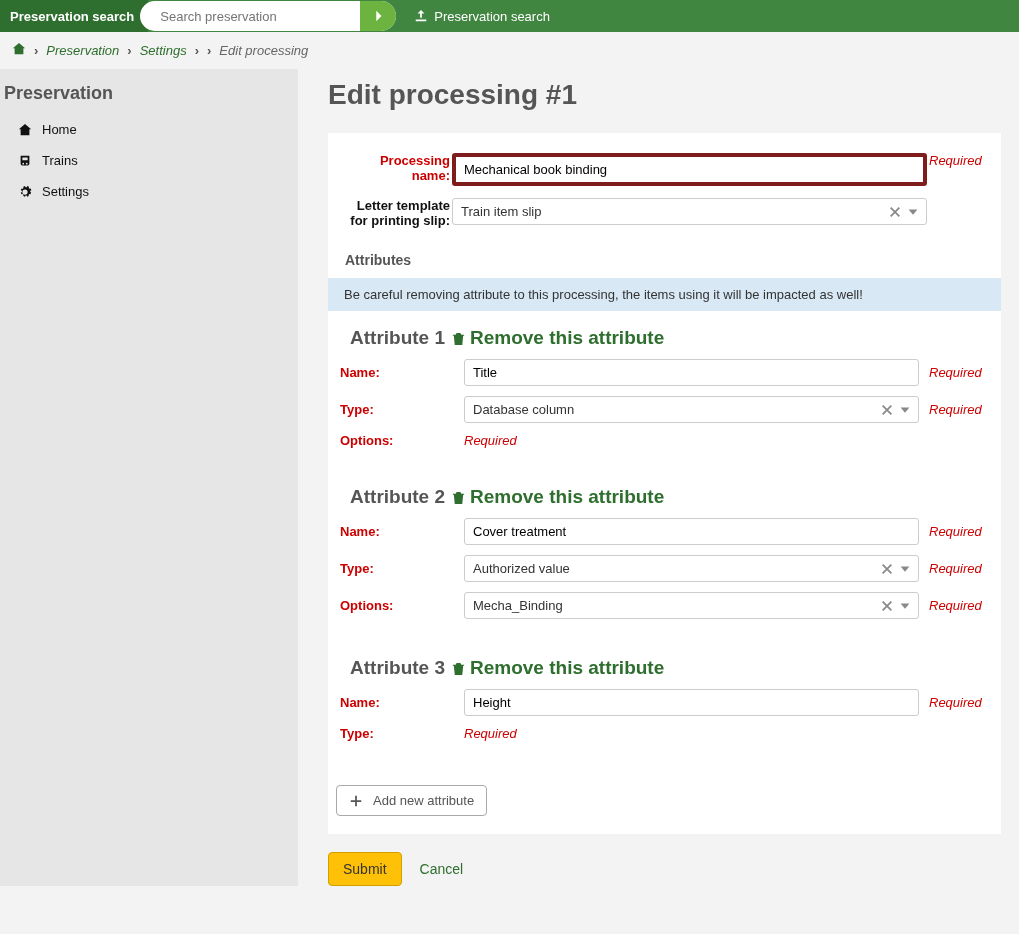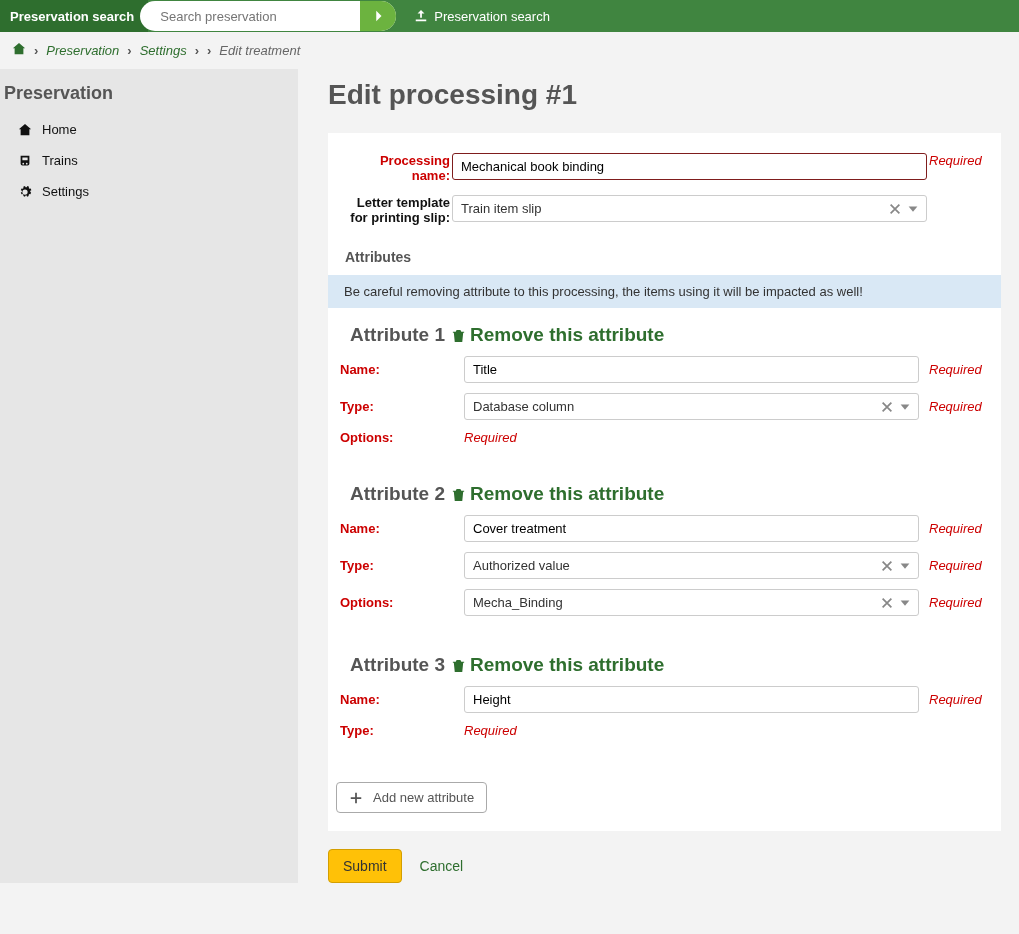--- a/index.html
+++ b/index.html
@@ -29,21 +29,21 @@
 .sidebar-item svg { fill: #111; width: 14px; height: 14px; }
 
 .main { flex: 1; padding-right: 18px; }
 .main > h1 { color: #555; font-size: 28px; font-weight: bold; margin: 10px 0 22px 0; }
 
 .card { background: #fff; padding: 20px 0 18px 0; border-radius: 0; }
 .form-row { display: flex; align-items: flex-start; gap: 2px; margin-bottom: 12px; padding: 0 12px; }
 .form-label { width: 110px; text-align: right; font-weight: bold; color: #c00; font-size: 13px; flex-shrink: 0; }
 .form-label.black { color: #111; }
 .form-input { flex: 1; }
-.form-input input { width: 100%; border: 1px solid #7f1d1d; border-radius: 3px; padding: 5px 8px; font-size: 13px; }
+.form-input input { width: 100%; border: 4px solid #7f1d1d; border-radius: 3px; padding: 5px 8px; font-size: 13px; }
 .select-fake { border: 1px solid #ccc; border-radius: 3px; padding: 5px 34px 5px 8px; position: relative; background: #fff; cursor: pointer; font-size: 13px; }
 .select-icons { position: absolute; right: 6px; top: 50%; transform: translateY(-50%); display: flex; gap: 4px; color: #888; }
 .select-icons svg { fill: #888; }
 .req-hint { color: #c00; font-style: italic; font-size: 13px; width: 60px; flex-shrink: 0; }
 
 .section-title { color: #555; font-size: 14px; font-weight: bold; margin: 24px 0 10px 9px; padding-left: 8px; }
 .info-banner { background: #d9e8f5; color: #333; padding: 9px 16px; font-size: 13px; }
 
 fieldset.attr { border: none; margin: 16px 0 28px 0; padding: 0 12px; }
 fieldset.attr legend { color: #555; font-size: 19px; font-weight: bold; display: flex; align-items: center; gap: 6px; padding: 0 0 10px 10px; }
@@ -88,21 +88,21 @@
     <svg class="icon home-icon" viewBox="0 0 16 16">
         <path d="M8 1l7 6h-2v7H3V7H1l7-6z"></path>
       </svg>
   </a>
   <span class="crumb-sep">›</span>
   <a>Preservation</a>
   <span class="crumb-sep">›</span>
   <a>Settings</a>
   <span class="crumb-sep">›</span>
   <span class="crumb-sep">›</span>
-  <span class="crumb-current">Edit treatment</span>
+  <span class="crumb-current">Edit processing</span>
 </nav>
 
 <div class="layout">
   <aside class="sidebar">
     <h2>Preservation</h2>
     <div class="sidebar-item">
       <svg viewBox="0 0 16 16">
           <path d="M8 1l7 6h-2v7H3V7H1l7-6z"></path>
         </svg>
       <span>Home</span>

